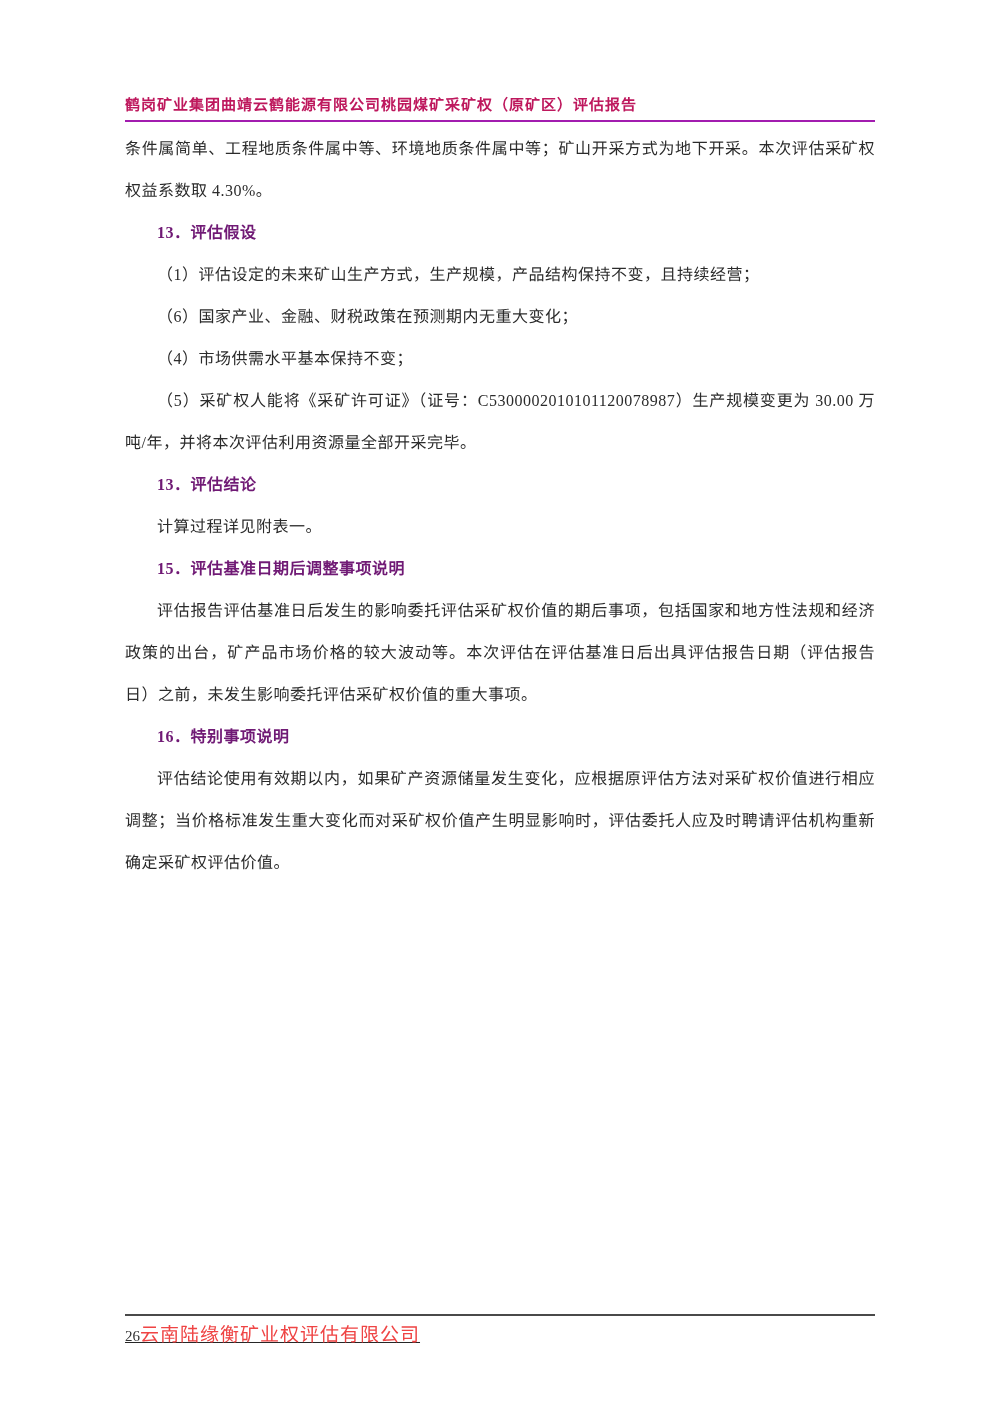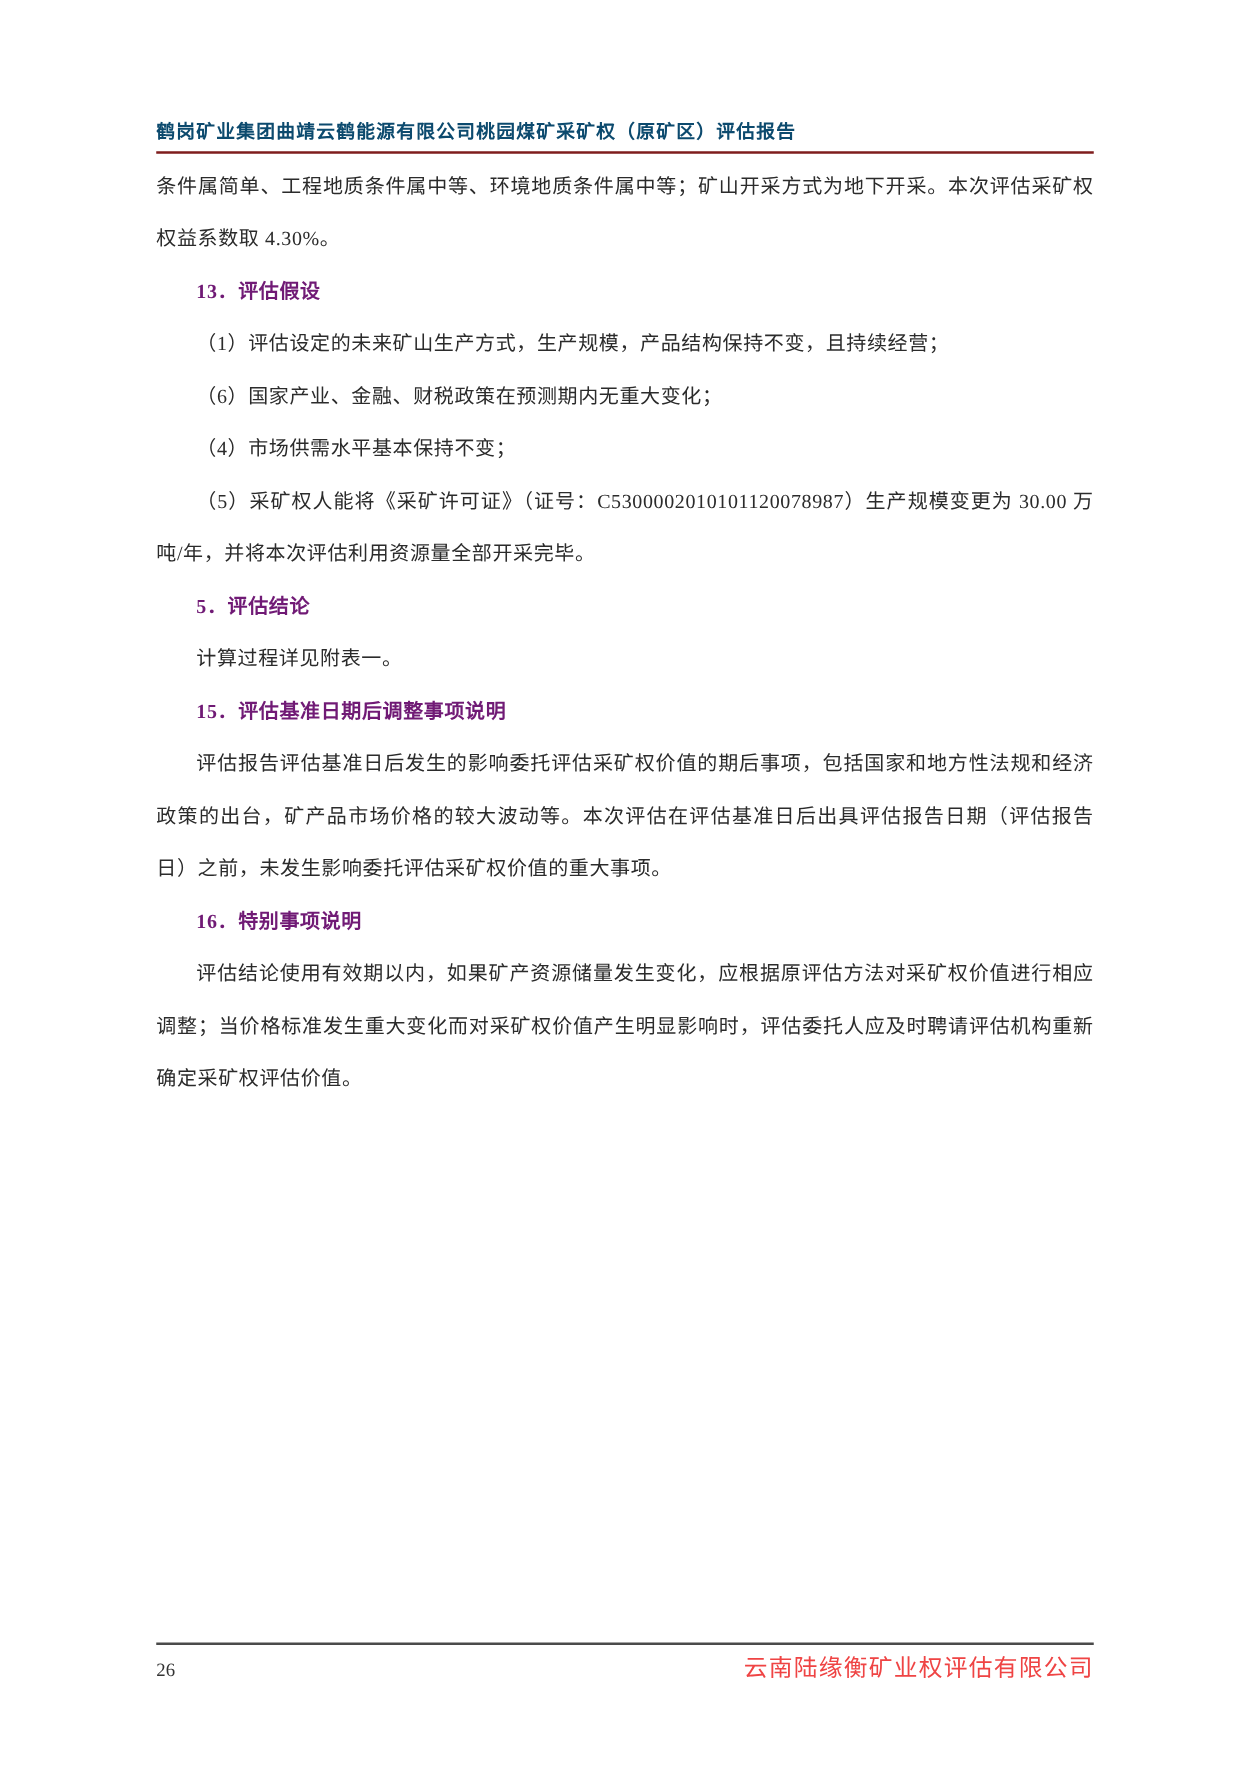--- a/index.html
+++ b/index.html
@@ -23,23 +23,23 @@
     bottom: 0;
   }
   
   .doc-header {
     padding-top: 93px;
   }
   .doc-header .header-title {
     font-size: 15px;
     font-weight: bold;
     letter-spacing: 1px;
-    color: #0c4a6e;
+    color: #be185d;
     padding-bottom: 6px;
-    border-bottom: 2px solid #7f1d1d;
+    border-bottom: 2px solid #a21caf;
   }
   
   .doc-body {
     padding-top: 6px;
   }
   .doc-body p {
     margin: 0;
     font-size: 16px;
     line-height: 42px;
     text-align: justify;
@@ -60,22 +60,22 @@
   }
   
   .doc-footer {
     position: absolute;
     left: 0;
     right: 0;
     top: 1314px;
     border-top: 2px solid #4a4a4a;
     padding-top: 3px;
     display: flex;
-    justify-content: space-between;
     align-items: baseline;
+    text-decoration: underline;
   }
   .doc-footer .page-number {
     font-size: 15px;
     color: #333333;
   }
   .doc-footer .footer-company {
     font-size: 19px;
     letter-spacing: 1px;
     color: #ef4444;
   }
@@ -89,21 +89,21 @@
     <div class="header-title">鹤岗矿业集团曲靖云鹤能源有限公司桃园煤矿采矿权（原矿区）评估报告</div>
   </div>
 
   <div class="doc-body">
       <p class="paragraph">条件属简单、工程地质条件属中等、环境地质条件属中等；矿山开采方式为地下开采。本次评估采矿权权益系数取 4.30%。</p>
       <p class="heading indent">13．评估假设</p>
       <p class="paragraph indent">（1）评估设定的未来矿山生产方式，生产规模，产品结构保持不变，且持续经营；</p>
       <p class="paragraph indent">（6）国家产业、金融、财税政策在预测期内无重大变化；</p>
       <p class="paragraph indent">（4）市场供需水平基本保持不变；</p>
       <p class="paragraph indent">（5）采矿权人能将《采矿许可证》（证号：C5300002010101120078987）生产规模变更为 30.00 万吨/年，并将本次评估利用资源量全部开采完毕。</p>
-      <p class="heading indent">5．评估结论</p>
+      <p class="heading indent">13．评估结论</p>
       <p class="paragraph indent">计算过程详见附表一。</p>
       <p class="heading indent">15．评估基准日期后调整事项说明</p>
       <p class="paragraph indent">评估报告评估基准日后发生的影响委托评估采矿权价值的期后事项，包括国家和地方性法规和经济政策的出台，矿产品市场价格的较大波动等。本次评估在评估基准日后出具评估报告日期（评估报告日）之前，未发生影响委托评估采矿权价值的重大事项。</p>
       <p class="heading indent">16．特别事项说明</p>
       <p class="paragraph indent">评估结论使用有效期以内，如果矿产资源储量发生变化，应根据原评估方法对采矿权价值进行相应调整；当价格标准发生重大变化而对采矿权价值产生明显影响时，评估委托人应及时聘请评估机构重新确定采矿权评估价值。</p>
     </div>
 
   <div class="doc-footer">
     <span class="page-number">26</span>
     <span class="footer-company">云南陆缘衡矿业权评估有限公司</span>

